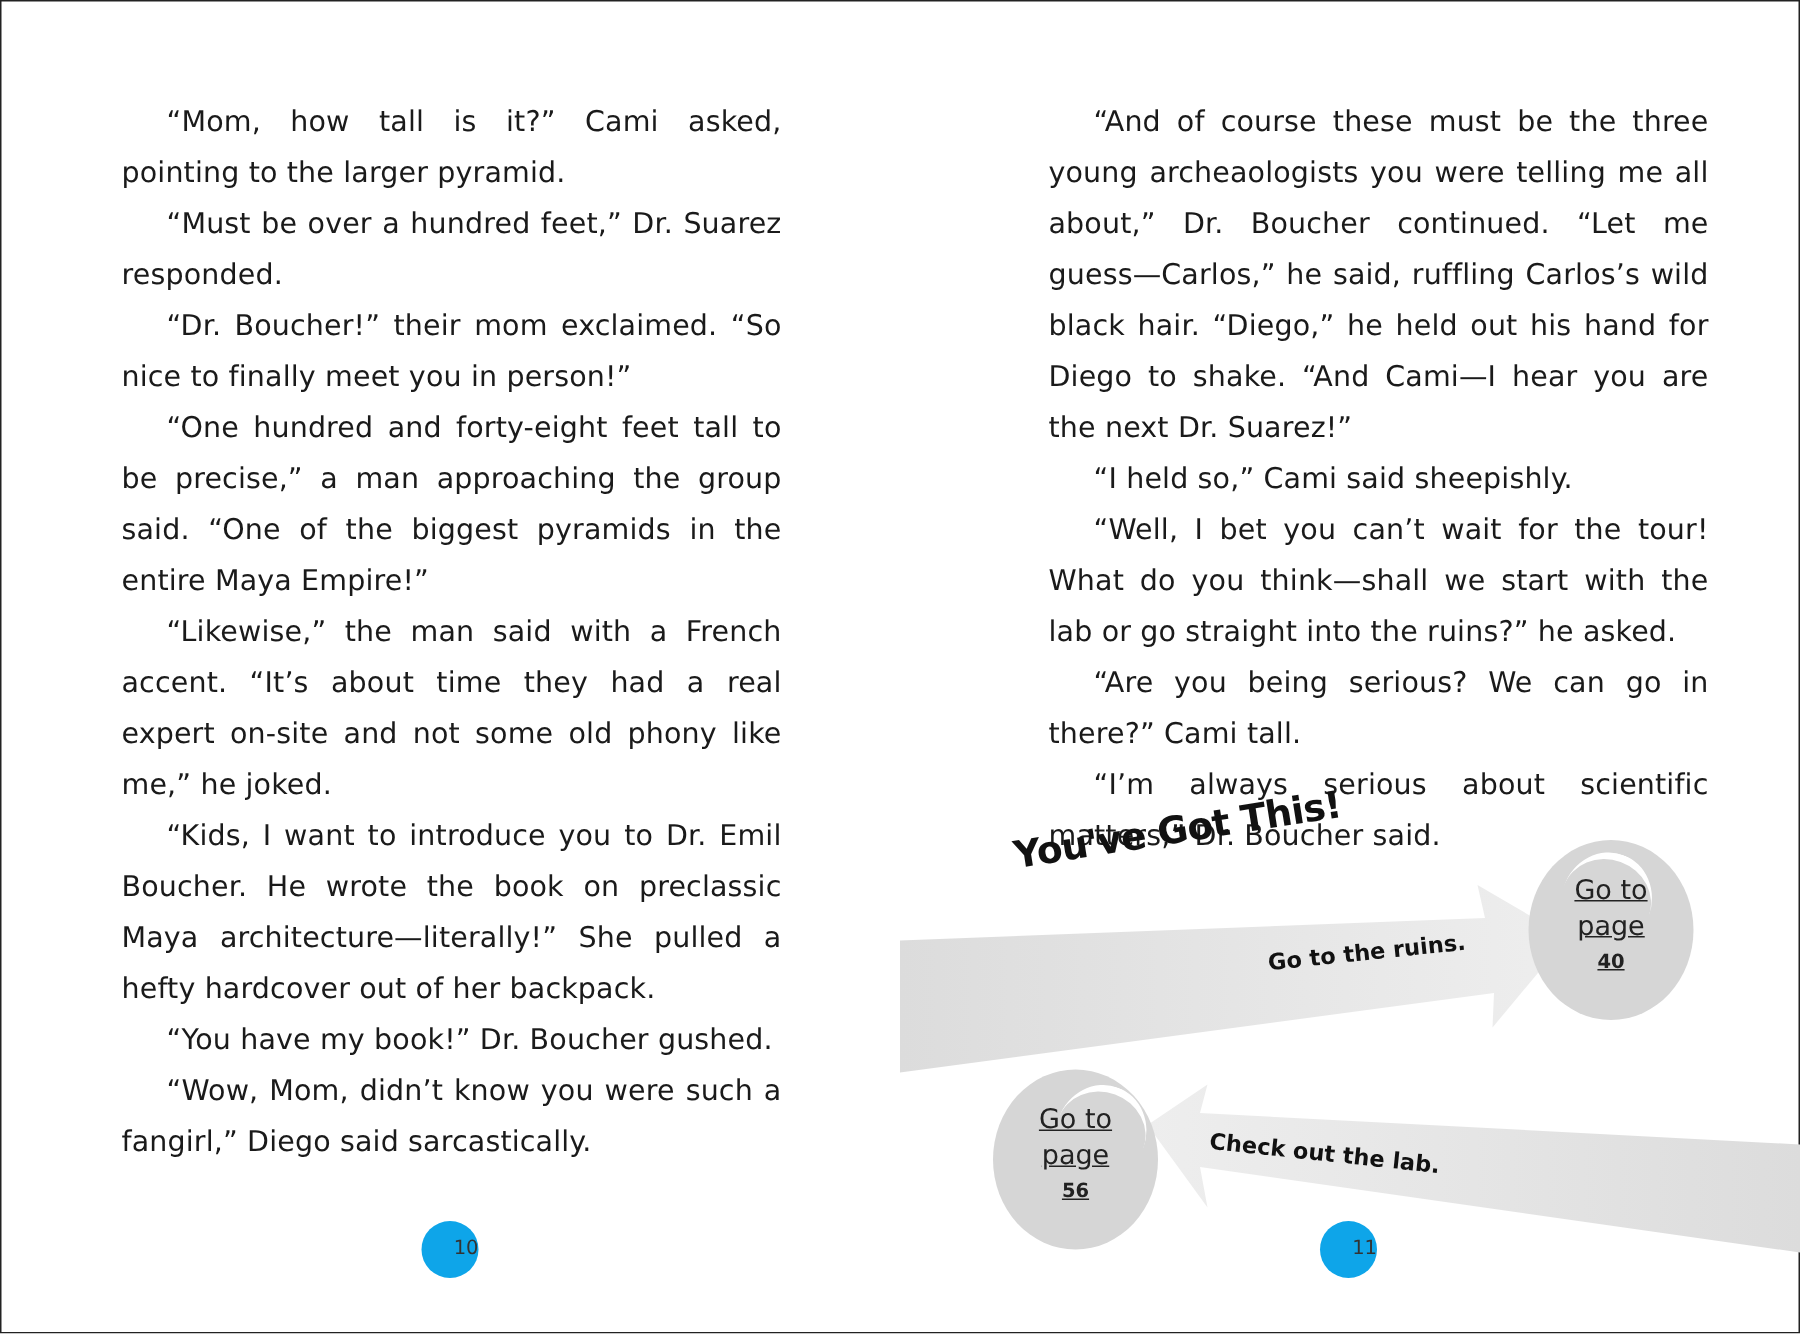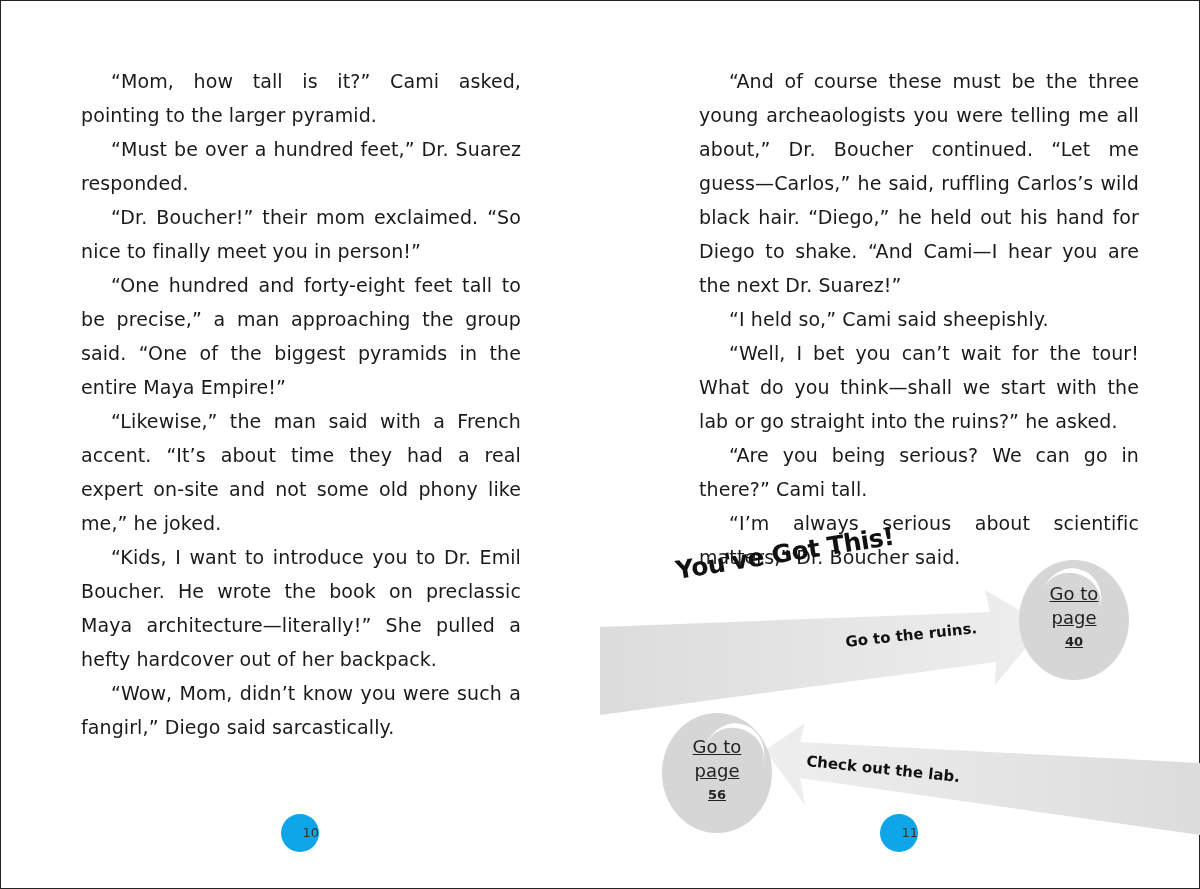--- a/index.html
+++ b/index.html
@@ -23,20 +23,21 @@
 
 <div class="frame"></div>
 
 <div class="page left">
   <p class="para indent">“Mom, how tall is it?” Cami asked, pointing to the larger pyramid.</p>
   <p class="para indent">“Must be over a hundred feet,” Dr. Suarez responded.</p>
   <p class="para indent">“Dr. Boucher!” their mom exclaimed. “So nice to finally meet you in person!”</p>
   <p class="para indent">“One hundred and forty-eight feet tall to be precise,” a man approaching the group said. “One of the biggest pyramids in the entire Maya Empire!”</p>
   <p class="para indent">“Likewise,” the man said with a French accent. “It’s about time they had a real expert on-site and not some old phony like me,” he joked.</p>
   <p class="para indent">“Kids, I want to introduce you to Dr. Emil Boucher. He wrote the book on preclassic Maya architecture—literally!” She pulled a hefty hardcover out of her backpack.</p>
+  <p class="para indent">“You have my book!” Dr. Boucher gushed.</p>
   <p class="para indent">“Wow, Mom, didn’t know you were such a fangirl,” Diego said sarcastically.</p>
 </div>
 <div class="pagenum" style="left:281px;">10</div>
 
 <div class="page right">
   <p class="para indent">“And of course these must be the three young archeaologists you were telling me all about,” Dr. Boucher continued. “Let me guess—Carlos,” he said, ruffling Carlos’s wild black hair. “Diego,” he held out his hand for Diego to shake. “And Cami—I hear you are the next Dr. Suarez!”</p>
   <p class="para indent">“I held so,” Cami said sheepishly.</p>
   <p class="para indent">“Well, I bet you can’t wait for the tour! What do you think—shall we start with the lab or go straight into the ruins?” he asked.</p>
   <p class="para indent">“Are you being serious? We can go in there?” Cami tall.</p>
   <p class="para indent">“I’m always serious about scientific matters,” Dr. Boucher said.</p>

